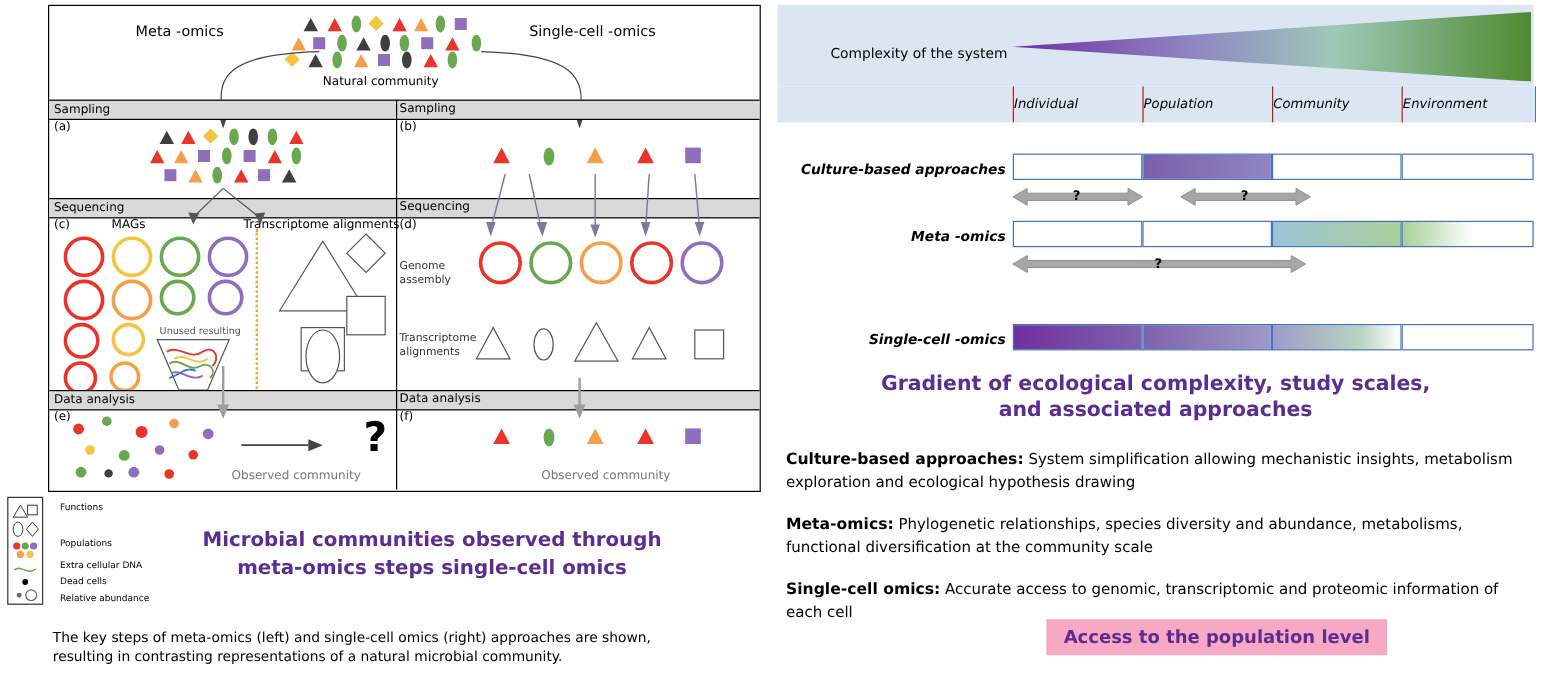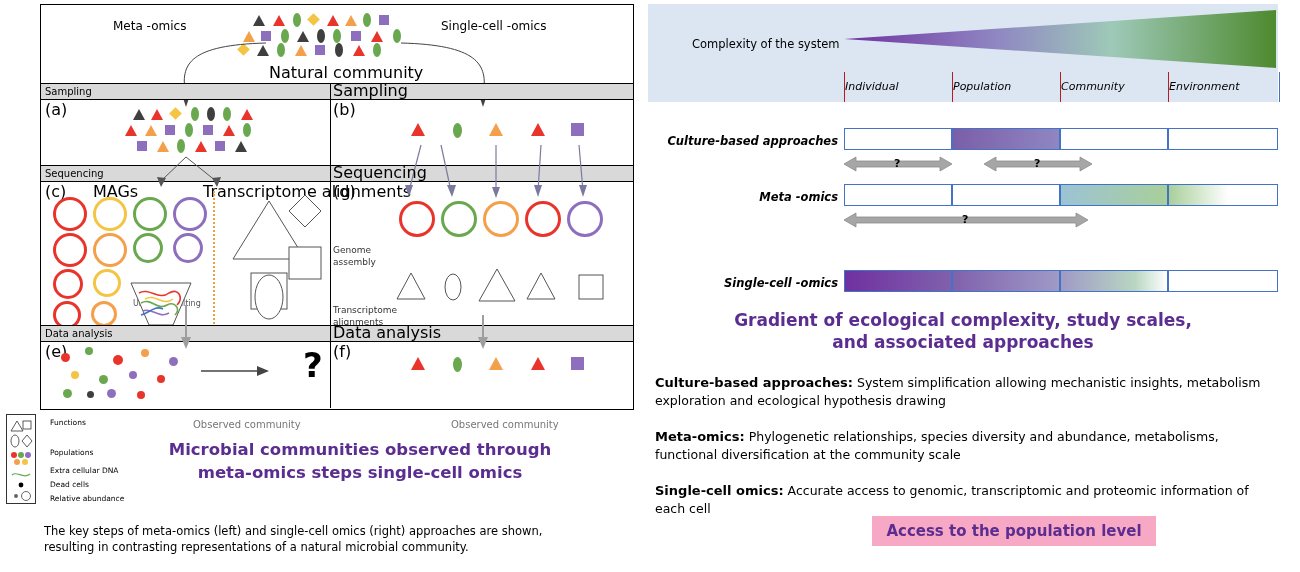--- a/index.html
+++ b/index.html
@@ -11,22 +11,22 @@
     overflow:hidden;
   }
   .panel{position:absolute;padding-left:12px;}
 
   
   #left-figure{left:40px;top:4px;width:580px;height:404px;border:1px solid #000;background:#fff;}
   .band{position:absolute;background:#d9d9d9;border-top:1px solid #000;border-bottom:1px solid #000;height:15px;left:0;width:100%;}
   .band span{font-size:10px;padding-left:4px;line-height:15px;display:block;color:#000;}
   .vdiv{position:absolute;left:289px;top:78px;width:1px;height:325px;background:#000;}
   .hdr{position:absolute;font-size:12px;color:#000;}
-  .sub{position:absolute;font-size:16px;color:#000;}
-  .sublight{position:absolute;font-size:9px;color:#555;margin-top:28px;}
+  .sub{position:absolute;font-size:10px;color:#000;}
+  .sublight{position:absolute;font-size:9px;color:#555;}
 
   .shape{position:absolute;}
   .tri{width:0;height:0;border-left:6px solid transparent;border-right:6px solid transparent;}
   .sq{width:10px;height:10px;}
   .ell{width:8px;height:14px;border-radius:50%;}
   .dia{width:9px;height:9px;transform:rotate(45deg);}
   .ring{border-radius:50%;background:transparent;}
   .dotline{position:absolute;border-left:2px dotted #e8a33d;}
 
   

